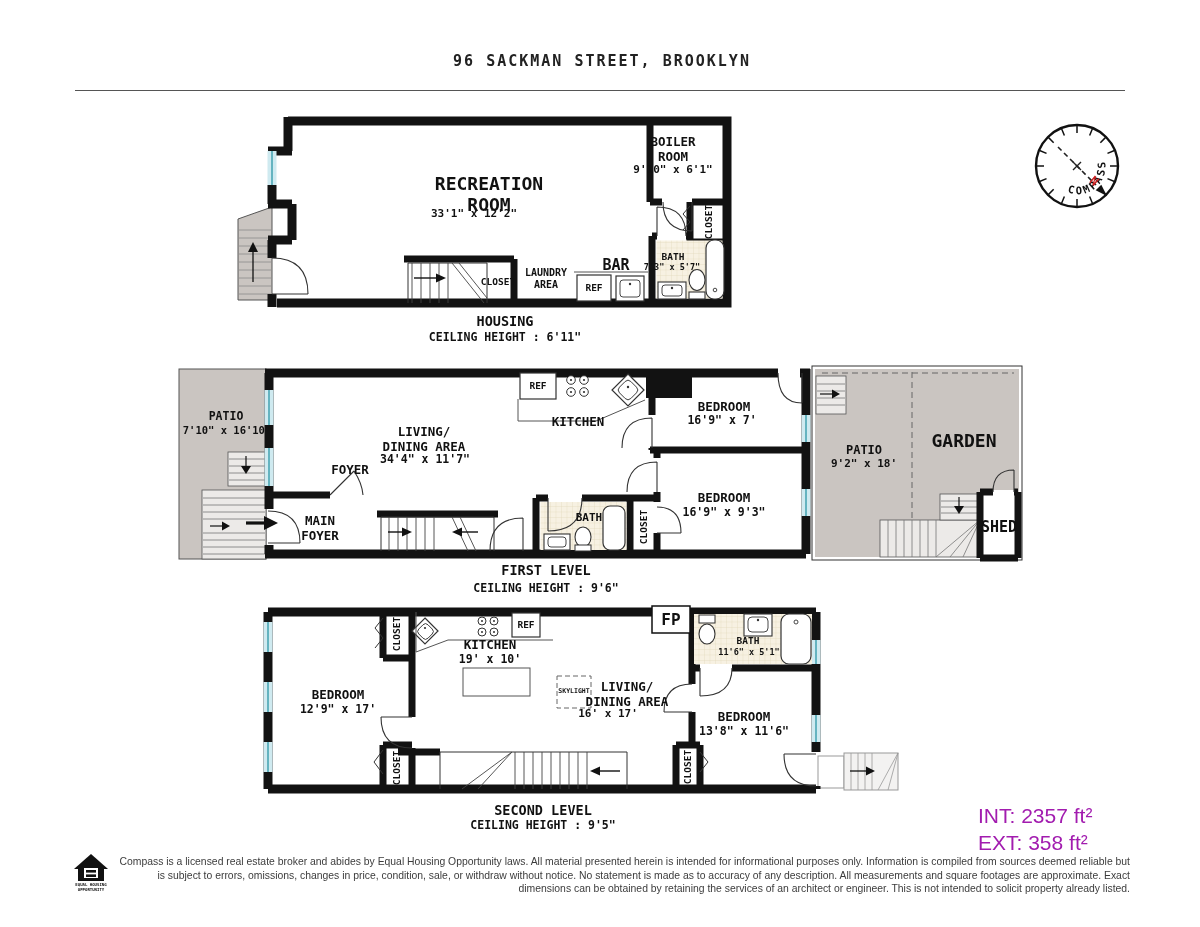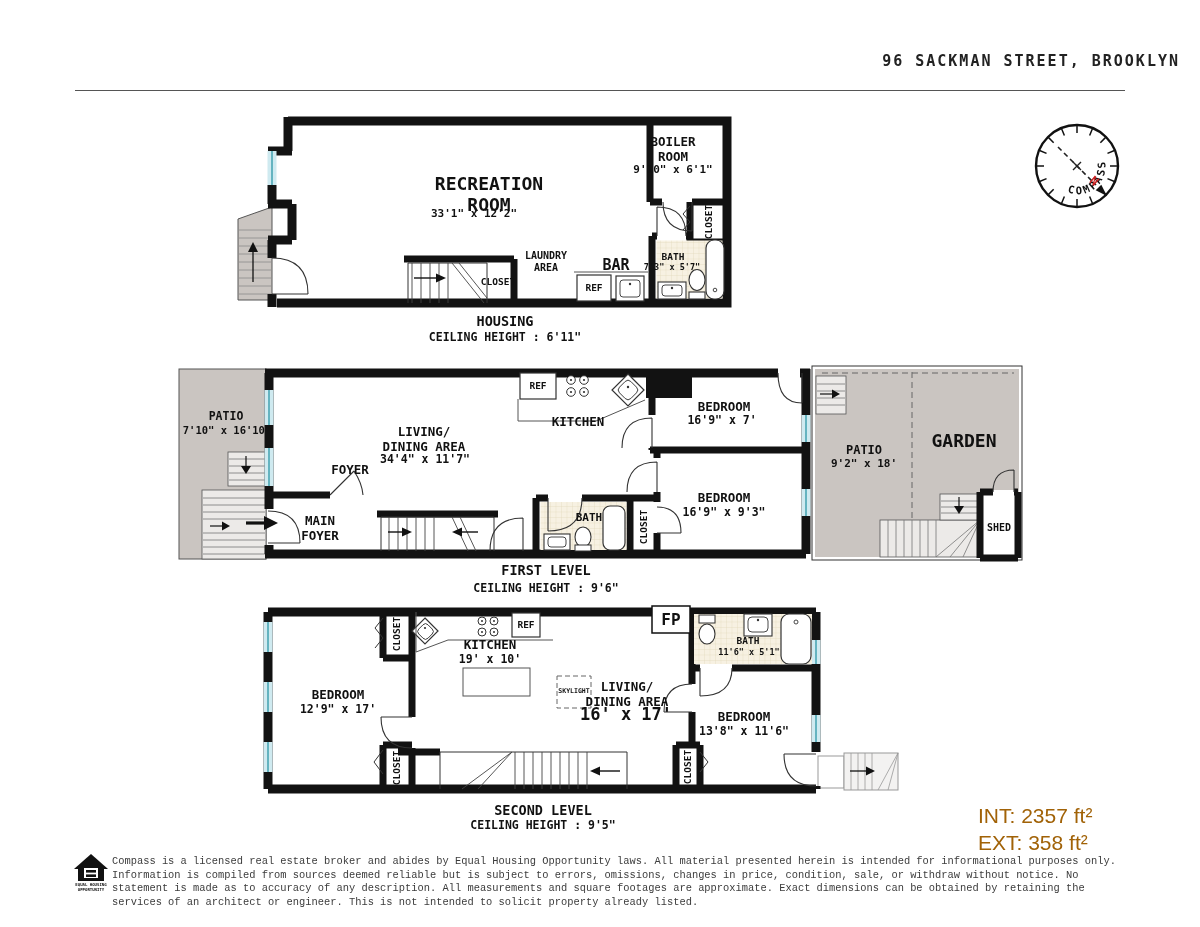--- a/index.html
+++ b/index.html
@@ -1,27 +1,27 @@
 <!DOCTYPE html>
 <html><head>
 <meta charset="utf-8">
 <style>
   html,body{margin:0;padding:0;background:#fff;}
   #page{position:relative;width:1200px;height:927px;background:#fff;overflow:hidden;
         font-family:"DejaVu Sans Mono",monospace;}
   .lbl{position:absolute;transform:translate(-50%,-50%);white-space:pre;text-align:center;
        color:#111;font-weight:bold;line-height:1.18;letter-spacing:0;}
   .lbl.vert{transform:translate(-50%,-50%) rotate(-90deg);}
-  #title{position:absolute;left:0;top:52px;width:1180px;text-align:right;
-         font-size:15px;font-weight:600;letter-spacing:2px;color:#222;}
+  #title{position:absolute;left:0;top:52px;width:1180px;text-align:center;
+         font-size:15px;font-weight:600;letter-spacing:2px;color:#222;padding-left:12px;}
   #rule{position:absolute;left:75px;top:90px;width:1050px;height:1px;background:#555;}
   #areas{position:absolute;left:978px;top:803px;font-family:"Liberation Sans",sans-serif;
-         font-size:21px;color:#a16207;line-height:1.28;font-weight:400;}
+         font-size:21px;color:#a21caf;line-height:1.28;font-weight:400;}
   #disclaimer{position:absolute;left:112px;top:855px;width:1018px;
-         font-family:Liberation Mono, monospace;font-size:10.4px;line-height:1.3;color:#3c3c3c;}
+         font-family:Liberation Sans, sans-serif;font-size:10.4px;line-height:1.3;color:#3c3c3c;text-align:right;}
   svg{position:absolute;left:0;top:0;}
   text{font-family:"DejaVu Sans Mono",monospace;}
 </style>
 </head>
 <body>
 
 <div id="page">
 
 <svg width="1200" height="927" viewBox="0 0 1200 927">
   <defs>
@@ -273,21 +273,21 @@
 ROOM</span>
   <span class="lbl" style="left:474px;top:214px;font-size:11px">33'1" x 12'2"</span>
   <span class="lbl" style="left:673px;top:150px;font-size:12.5px">BOILER
 ROOM</span>
   <span class="lbl" style="left:673px;top:170px;font-size:11px">9'10" x 6'1"</span>
   <span class="lbl vert" style="left:709px;top:222px;font-size:9.5px">CLOSET</span>
   <span class="lbl" style="left:673px;top:257px;font-size:9.5px">BATH</span>
   <span class="lbl" style="left:672px;top:267px;font-size:8.5px">7'3" x 5'7"</span>
   <span class="lbl" style="left:616px;top:266px;font-size:15px">BAR</span>
   <span class="lbl" style="left:594px;top:288px;font-size:9.5px">REF</span>
-  <span class="lbl" style="left:546px;top:262px;font-size:10px">LAUNDRY
+  <span class="lbl" style="left:546px;top:279px;font-size:10px">LAUNDRY
 AREA</span>
   <span class="lbl" style="left:498px;top:282px;font-size:9.5px">CLOSET</span>
   <span class="lbl" style="left:505px;top:322px;font-size:13.5px">HOUSING</span>
   <span class="lbl" style="left:505px;top:338px;font-size:11.5px">CEILING HEIGHT : 6'11"</span>
 
   <span class="lbl" style="left:226px;top:417px;font-size:11.5px">PATIO</span>
   <span class="lbl" style="left:227px;top:430px;font-size:10.5px">7'10" x 16'10"</span>
   <span class="lbl" style="left:424px;top:440px;font-size:12.5px">LIVING/
 DINING AREA</span>
   <span class="lbl" style="left:425px;top:460px;font-size:11.5px">34'4" x 11'7"</span>
@@ -298,35 +298,35 @@
   <span class="lbl" style="left:538px;top:386px;font-size:9.5px">REF</span>
   <span class="lbl" style="left:724px;top:407px;font-size:12.5px">BEDROOM</span>
   <span class="lbl" style="left:722px;top:421px;font-size:11.5px">16'9" x 7'</span>
   <span class="lbl" style="left:724px;top:498px;font-size:12.5px">BEDROOM</span>
   <span class="lbl" style="left:724px;top:513px;font-size:11.5px">16'9" x 9'3"</span>
   <span class="lbl" style="left:589px;top:518px;font-size:11px">BATH</span>
   <span class="lbl vert" style="left:644px;top:527px;font-size:9.5px">CLOSET</span>
   <span class="lbl" style="left:864px;top:450px;font-size:12px">PATIO</span>
   <span class="lbl" style="left:864px;top:464px;font-size:11px">9'2" x 18'</span>
   <span class="lbl" style="left:964px;top:441px;font-size:18px">GARDEN</span>
-  <span class="lbl" style="left:999px;top:528px;font-size:10px">SHED</span>
+  <span class="lbl" style="left:999px;top:528px;font-size:15px">SHED</span>
   <span class="lbl" style="left:546px;top:571px;font-size:13.5px">FIRST LEVEL</span>
   <span class="lbl" style="left:546px;top:589px;font-size:11.5px">CEILING HEIGHT : 9'6"</span>
 
   <span class="lbl" style="left:338px;top:695px;font-size:12.5px">BEDROOM</span>
   <span class="lbl" style="left:338px;top:710px;font-size:11.5px">12'9" x 17'</span>
   <span class="lbl vert" style="left:397px;top:634px;font-size:9.5px">CLOSET</span>
   <span class="lbl vert" style="left:397px;top:768px;font-size:9.5px">CLOSET</span>
   <span class="lbl" style="left:490px;top:645px;font-size:12.5px">KITCHEN</span>
   <span class="lbl" style="left:490px;top:660px;font-size:11.5px">19' x 10'</span>
   <span class="lbl" style="left:526px;top:625px;font-size:9.5px">REF</span>
   <span class="lbl" style="left:574px;top:692px;font-size:6.5px">SKYLIGHT</span>
   <span class="lbl" style="left:627px;top:695px;font-size:12.5px">LIVING/
 DINING AREA</span>
-  <span class="lbl" style="left:626px;top:714px;font-size:17px">16' x 17'</span>
+  <span class="lbl" style="left:608px;top:714px;font-size:11px">16' x 17'</span>
   <span class="lbl" style="left:671px;top:620px;font-size:16px">FP</span>
   <span class="lbl" style="left:748px;top:641px;font-size:9.5px">BATH</span>
   <span class="lbl" style="left:749px;top:652px;font-size:8.5px">11'6" x 5'1"</span>
   <span class="lbl" style="left:744px;top:717px;font-size:12.5px">BEDROOM</span>
   <span class="lbl" style="left:744px;top:732px;font-size:11.5px">13'8" x 11'6"</span>
   <span class="lbl vert" style="left:688px;top:767px;font-size:9.5px">CLOSET</span>
   <span class="lbl" style="left:543px;top:811px;font-size:13.5px">SECOND LEVEL</span>
   <span class="lbl" style="left:543px;top:826px;font-size:11.5px">CEILING HEIGHT : 9'5"</span>
 
   <div id="areas">

